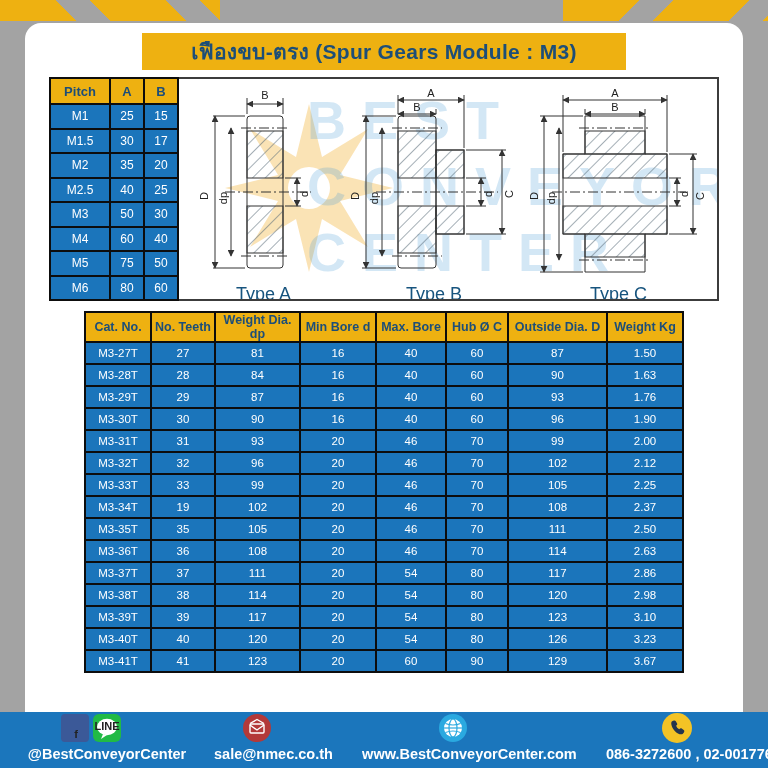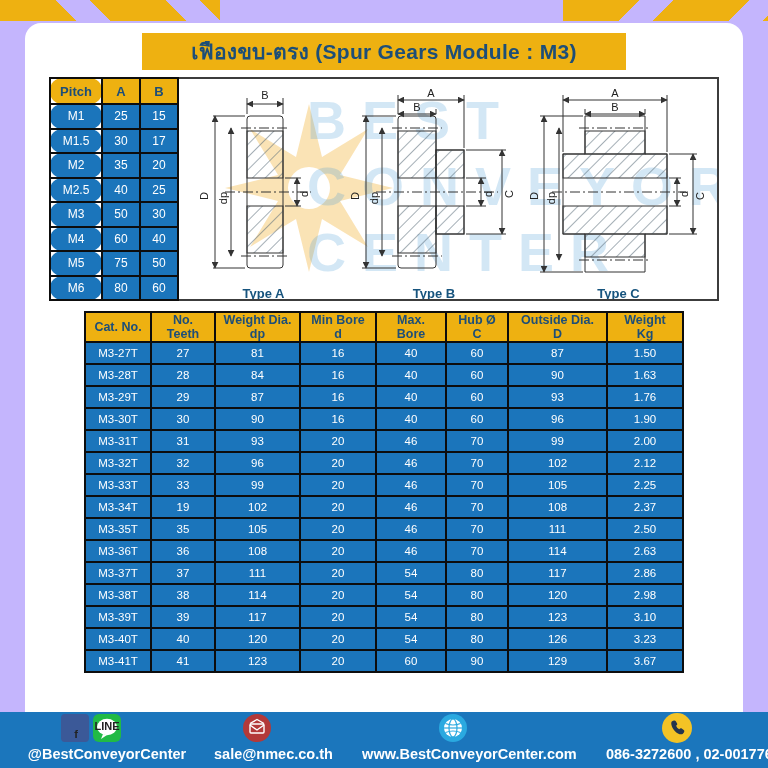--- a/index.html
+++ b/index.html
@@ -1,41 +1,41 @@
 <!DOCTYPE html>
 <html><head>
 <meta charset="utf-8">
 <style>
   html,body{margin:0;padding:0;background:#1b76bc;}
   *{box-sizing:border-box;font-family:"Liberation Sans","DejaVu Sans",sans-serif;}
-  .frame{position:relative;width:768px;height:768px;background:#c4b5fd;overflow:hidden;}
+  .frame{position:relative;width:768px;height:768px;background:#a3a3a3;overflow:hidden;}
   .stripe{position:absolute;top:0;height:21px;}
   .stripe-left{left:0;width:220px;background:repeating-linear-gradient(45deg,#eeb111 0 54px,transparent 54px 78px);}
   .stripe-right{right:0;width:205px;background:repeating-linear-gradient(135deg,#eeb111 0 54px,transparent 54px 78px);}
   .panel{position:absolute;left:25px;right:25px;top:23px;bottom:56px;background:#fff;border-radius:16px 16px 0 0;overflow:hidden;}
   .title-banner{margin:10px auto 0;width:484px;height:37px;background:#eeb111;display:flex;align-items:center;justify-content:center;
     color:#1d4e78;font-size:21px;font-weight:bold;letter-spacing:.3px;}
   
   .top-box{position:relative;margin:7px 24px 0;height:224px;border:2px solid #3c3c3c;display:flex;background:#fff;}
   table{border-collapse:collapse;}
   .pitch-table{flex:none;width:130px;margin:-2px 0 -2px -2px;z-index:3;}
   .pitch-table th{background:#eeb111;color:#1d4e78;font-size:13px;font-weight:bold;border:2px solid #0d0d0d;height:26px;}
   .pitch-table td{background:#1b75bb;color:#fff;font-size:12px;border:2px solid #0d0d0d;text-align:center;height:22px;}
-  .pitch-table th:first-child,.pitch-table td:first-child{width:52px;border-radius:12px;}
+  .pitch-table th:first-child,.pitch-table td:first-child{width:60px;}
   .drawings{flex:1;position:relative;display:flex;justify-content:space-evenly;align-items:flex-start;padding-top:9px;overflow:hidden;}
   figure{margin:0;display:flex;flex-direction:column;align-items:center;z-index:2;}
-  figcaption{font-weight:bold;color:#17547e;font-size:13px;line-height:20px;}
+  figcaption{font-weight:normal;color:#17547e;font-size:18px;line-height:20px;}
   .watermark{position:absolute;inset:0;z-index:1;pointer-events:none;}
   .wm-text{position:absolute;left:128px;top:8px;font-weight:bold;color:rgba(73,153,213,0.24);
     font-size:54px;line-height:66px;letter-spacing:16px;white-space:nowrap;}
   .wm-logo{position:absolute;left:38px;top:12px;opacity:.5;}
   svg text{font-size:11px;fill:#222;}
   
   .main-table{margin:10px auto 0;width:598px;table-layout:fixed;}
-  .main-table th{background:#eeb111;color:#1d4e78;font-size:12.5px;font-weight:bold;border:2px solid #0d0d0d;height:26px;padding:0 7px;}
+  .main-table th{background:#eeb111;color:#1d4e78;font-size:12.5px;font-weight:bold;border:2px solid #0d0d0d;height:26px;padding:0 1px;}
   .main-table td{background:#1b75bb;color:#fff;font-size:11.5px;border:2px solid #0d0d0d;text-align:center;height:22px;padding:0;}
   .main-table col.c1{width:66px}.main-table col.c2{width:64px}.main-table col.c3{width:85px}.main-table col.c4{width:76px}
   .main-table col.c5{width:70px}.main-table col.c6{width:62px}.main-table col.c7{width:99px}.main-table col.c8{width:76px}
   
   .footer{position:absolute;left:0;right:0;bottom:0;height:56px;background:#1b76bc;display:flex;align-items:stretch;}
   .f-sec{display:flex;flex-direction:column;align-items:center;justify-content:flex-start;padding-top:3px;}
   .f-sec.s1{width:181px}.f-sec.s2{width:152px}.f-sec.s3{width:240px}.f-sec.s4{flex:1}
   .f-div{width:5px;height:42px;background:#eeb111;align-self:center;}
   .f-icons{display:flex;gap:4px;height:30px;align-items:center;}
   .f-label{color:#fff;font-weight:bold;font-size:14.5px;margin-top:1px;white-space:nowrap;margin-left:33px;}

